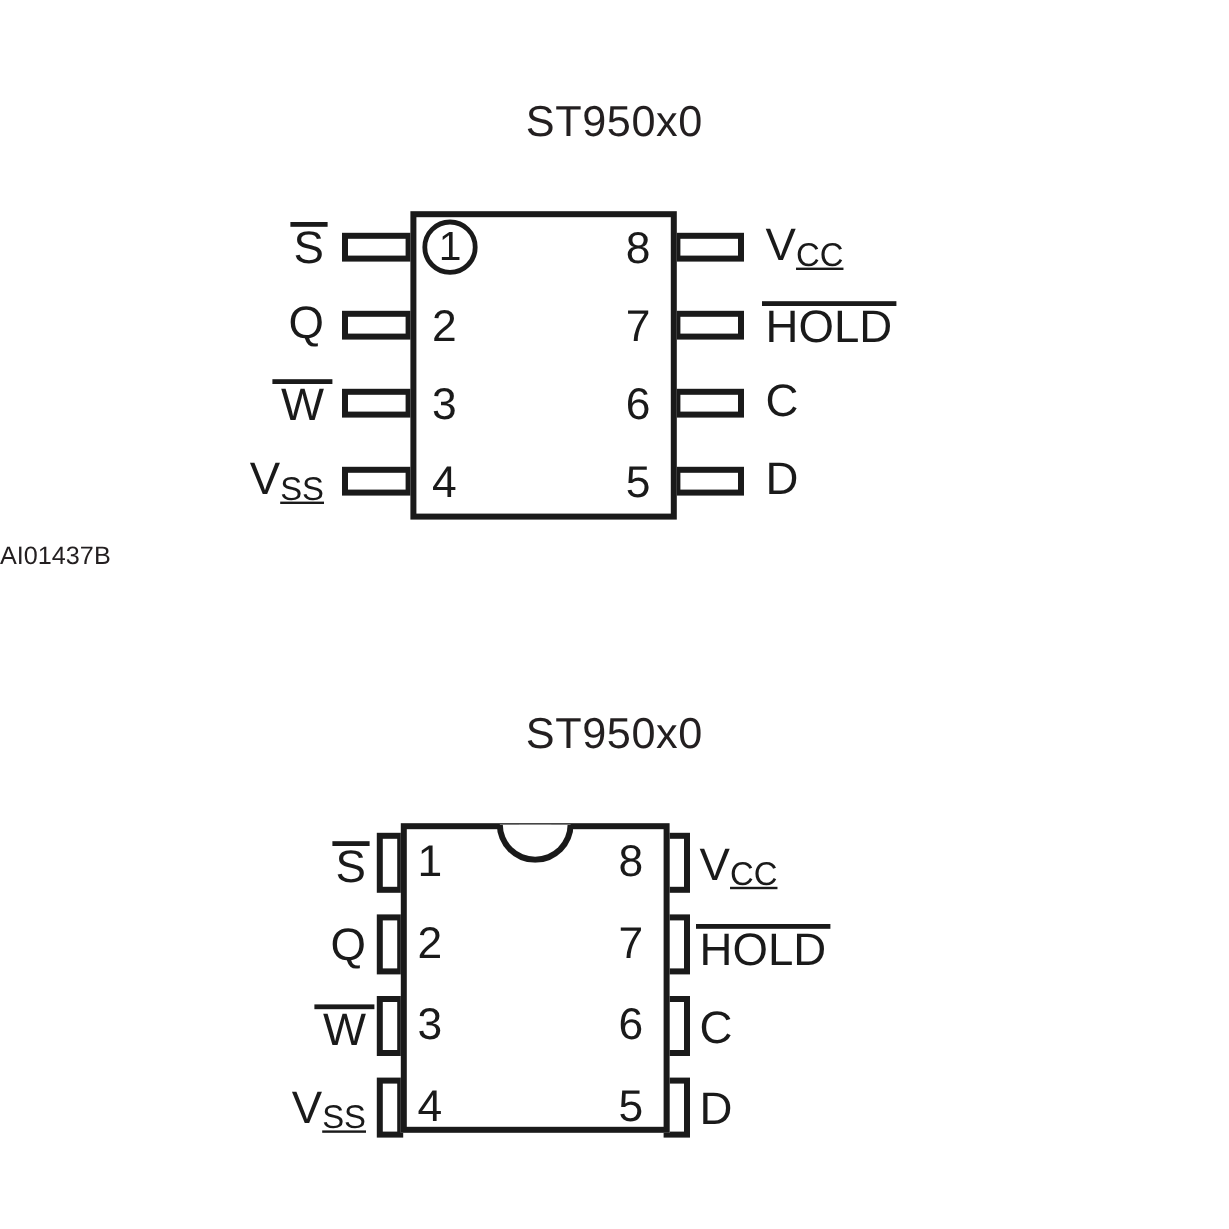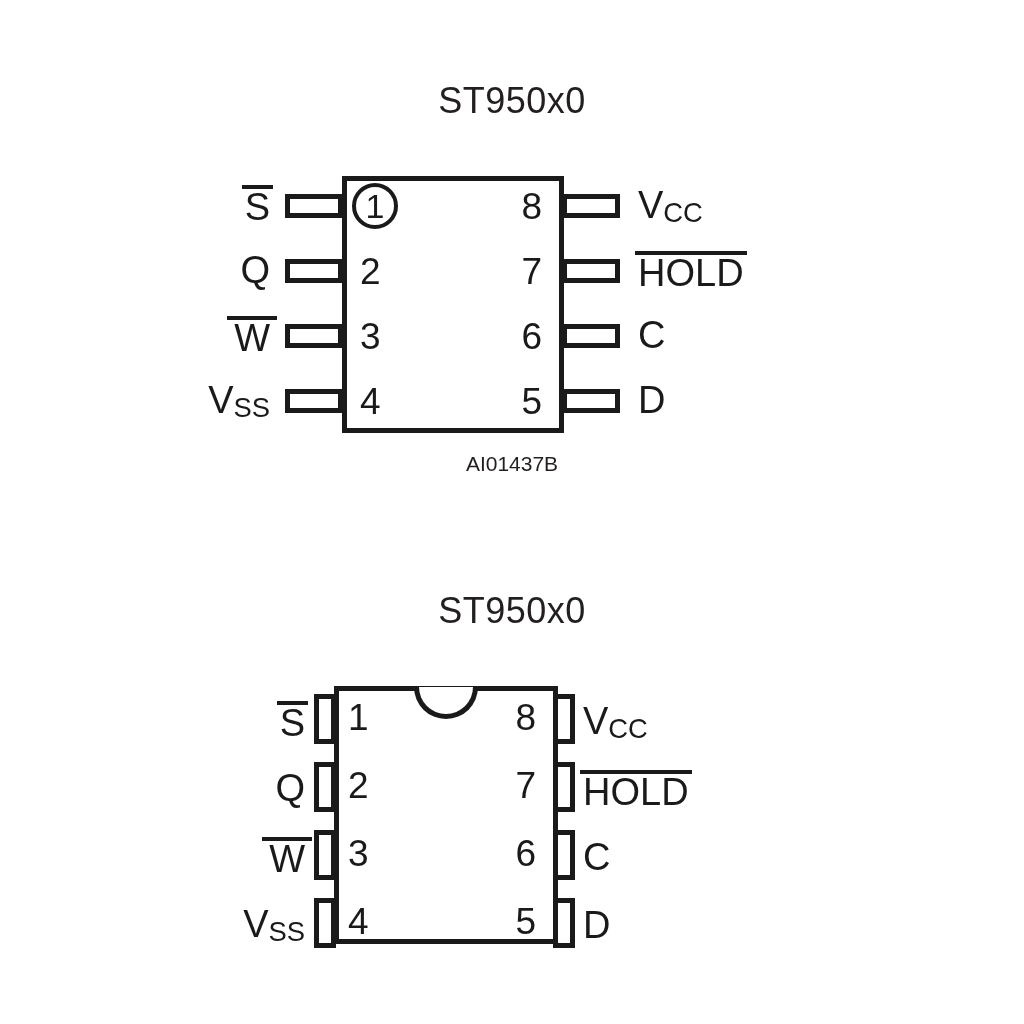--- a/index.html
+++ b/index.html
@@ -27,21 +27,21 @@
     width: 1024px;
     text-align: center;
     font-size: 36px;
     letter-spacing: 0.5px;
     color: #231f20;
   }
 
   .pkg-caption {
     position: absolute;
     width: 1024px;
-    text-align: center;
+    text-align: left;
     font-size: 21px;
     color: #231f20;
   }
 
   
   .body-box {
     position: absolute;
     border: 5px solid #1a1a1a;
     background: #ffffff;
     box-sizing: border-box;
@@ -125,20 +125,21 @@
     top: 0;
     height: 4px;
     background: #1a1a1a;
   }
   .ovl.wide::before { left: -7px; right: -7px; }
 
   .sub {
     font-size: 0.72em;
     vertical-align: -0.16em;
     letter-spacing: 0;
+    text-decoration: underline;
   }
 </style>
 </head>
 <body>
 
 <div class="diagram" style="top:0;height:512px;">
 
   <div class="pkg-title" style="top:80px;">ST950x0</div>
 
   <div class="lead-so" style="left:285px;top:194px;"></div>

